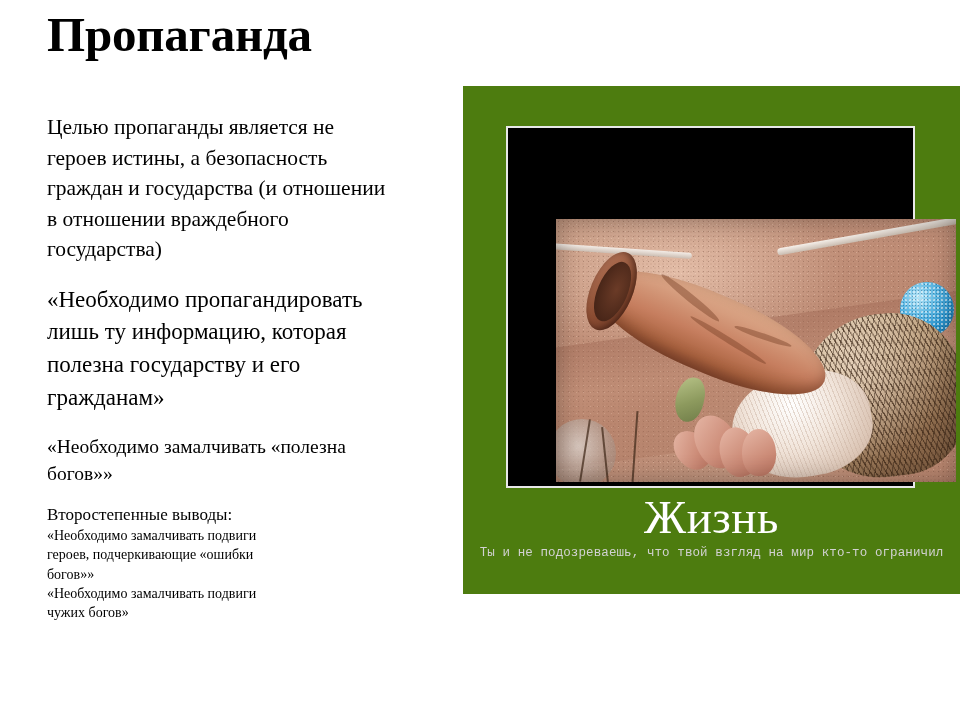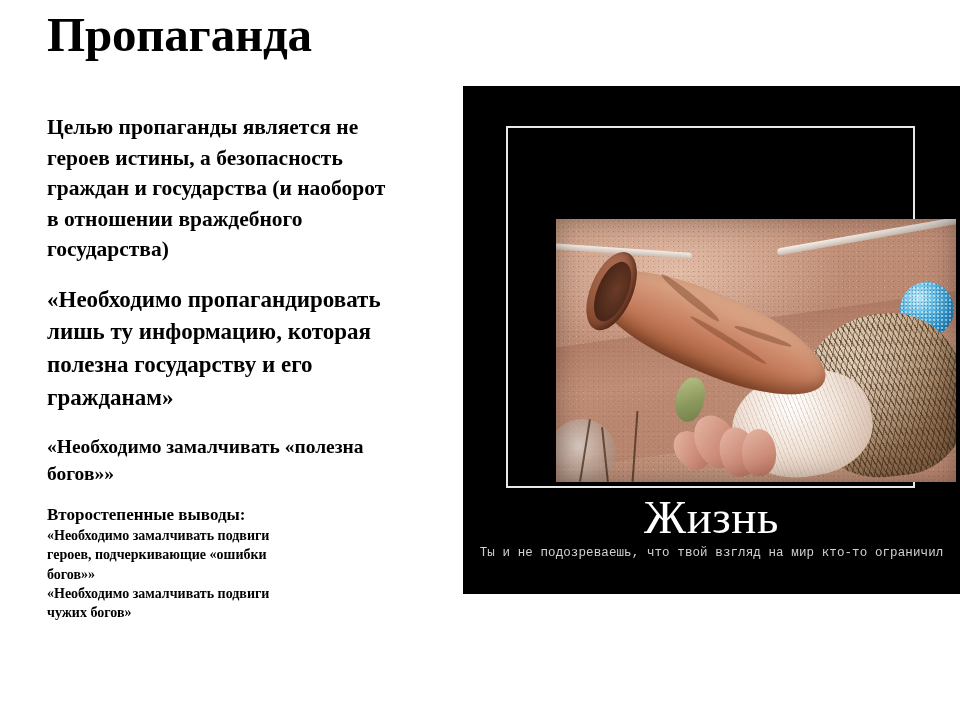--- a/index.html
+++ b/index.html
@@ -30,21 +30,21 @@
 
   
   #text-column {
     position: absolute;
     left: 47px;
     top: 112px;
     width: 420px;
   }
   .para {
     color: #000000;
-    font-weight: bold;
+    font-weight: normal;
     margin: 0;
   }
   .para-lead {
     font-size: 21.5px;
     line-height: 1.42;
     margin-bottom: 19px;
     white-space: nowrap;
   }
   .para-quote {
     font-size: 23px;
@@ -71,21 +71,21 @@
     white-space: nowrap;
   }
 
   
   #poster {
     position: absolute;
     left: 463px;
     top: 86px;
     width: 497px;
     height: 508px;
-    background: #000000;
+    background: #4d7c0f;
     overflow: hidden;
   }
   #poster-frame {
     position: absolute;
     left: 43px;
     top: 40px;
     width: 409px;
     height: 362px;
     border: 2px solid #e8e8e8;
     box-sizing: border-box;
@@ -347,21 +347,21 @@
 </head>
 <body>
 
 <div id="slide-title">Пропаганда</div>
 
 <div id="text-column">
 
   <p class="para para-lead">
     <span>Целью пропаганды является не</span><br>
     <span>героев истины, а безопасность</span><br>
-    <span>граждан и государства (и наоборот</span><br>
+    <span>граждан и государства (и отношении</span><br>
     <span>в отношении враждебного</span><br>
     <span>государства)</span>
   </p>
 
   <p class="para para-quote">
     <span>«Необходимо пропагандировать</span><br>
     <span>лишь ту информацию, которая</span><br>
     <span>полезна государству и его</span><br>
     <span>гражданам»</span>
   </p>

